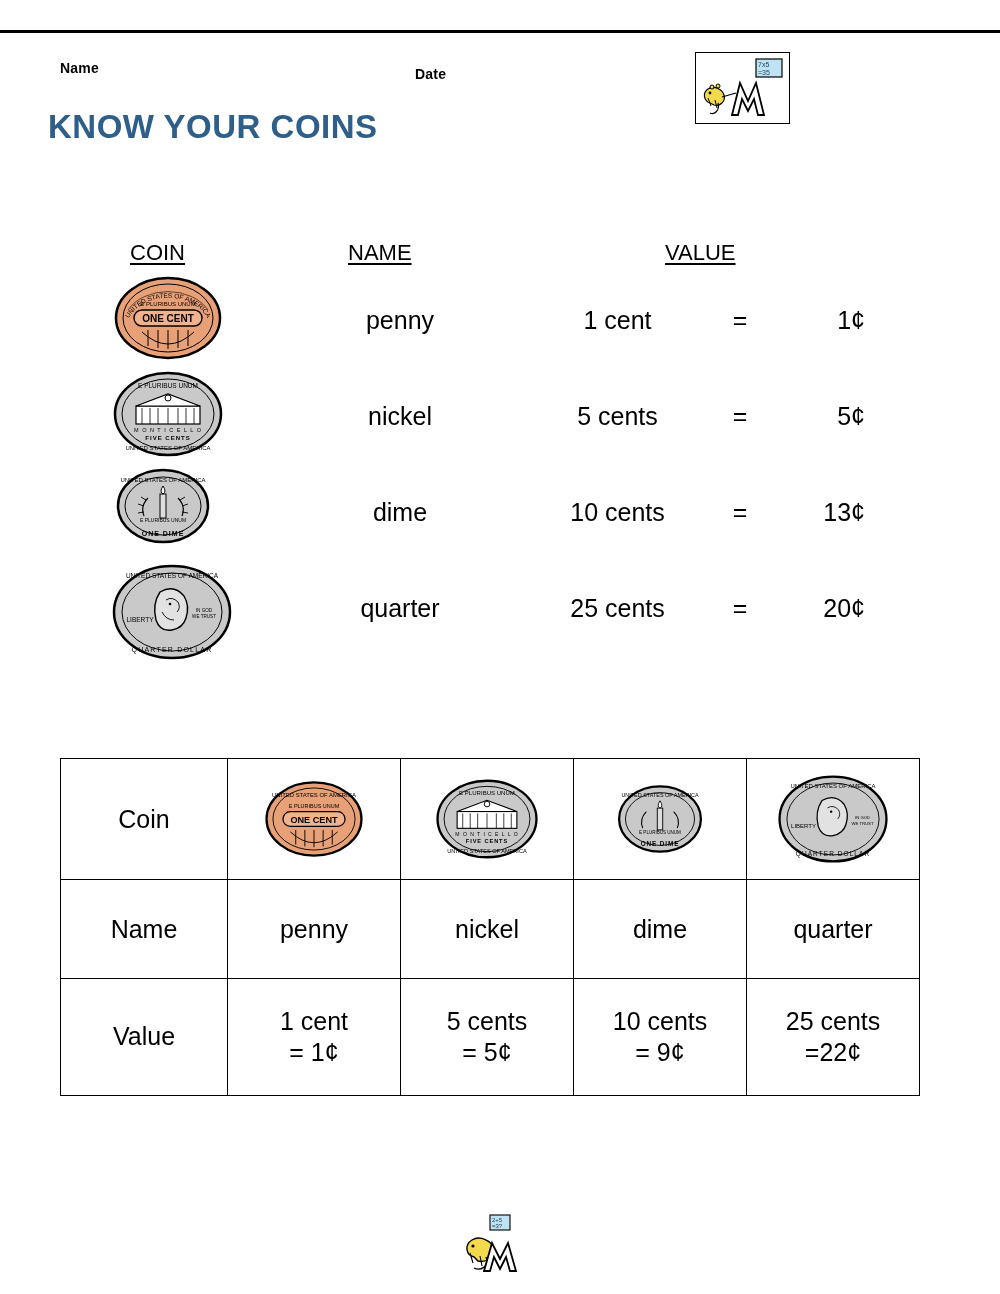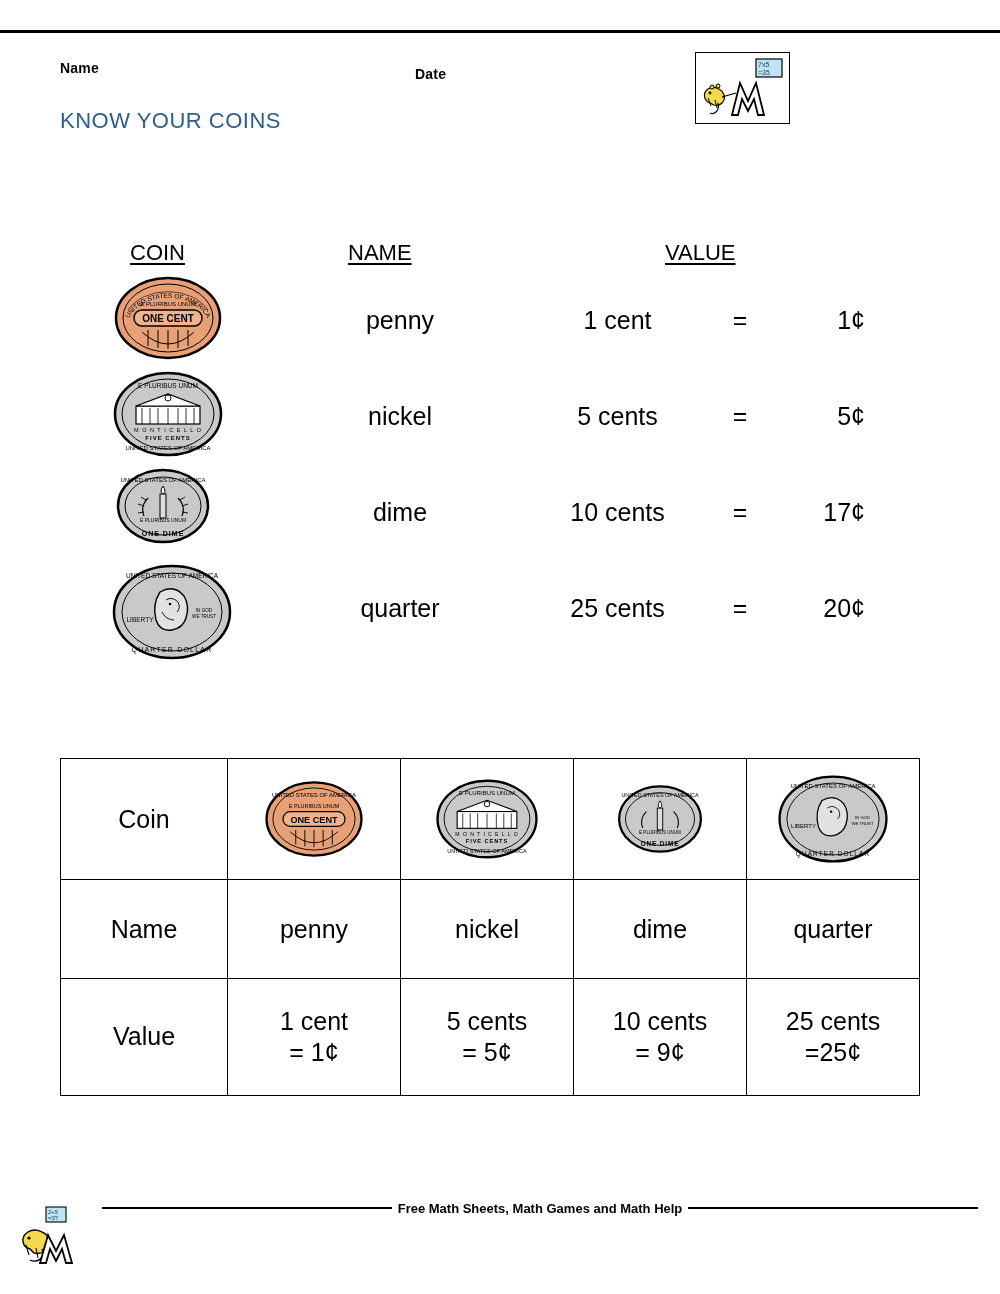--- a/index.html
+++ b/index.html
@@ -51,26 +51,26 @@
     right: 42px;
     top: 52px;
     width: 95px;
     height: 72px;
     border: 1px solid #000;
     background: #fff;
     box-sizing: border-box;
   }
   .title {
     position: absolute;
-    left: 60px;
+    left: 48px;
     top: 108px;
-    font-size: 22px;
+    font-size: 33px;
     color: #2e5f8a;
     letter-spacing: 0.5px;
-    font-weight: normal;
+    font-weight: bold;
   }
   .instructions {
     position: absolute;
     left: 82px;
     top: 182px;
     font-size: 19px;
   }
   .col-head {
     position: absolute;
     font-size: 22px;
@@ -319,21 +319,21 @@
       <span class="value-sym">1¢</span>
     </div>
     <div class="row-text">
       <span class="value-cents">5 cents</span>
       <span class="value-eq">=</span>
       <span class="value-sym">5¢</span>
     </div>
     <div class="row-text">
       <span class="value-cents">10 cents</span>
       <span class="value-eq">=</span>
-      <span class="value-sym">17¢</span>
+      <span class="value-sym">13¢</span>
     </div>
     <div class="row-text">
       <span class="value-cents">25 cents</span>
       <span class="value-eq">=</span>
       <span class="value-sym">20¢</span>
     </div>
   </div>
 
   <table class="table">
     <tbody>
@@ -409,39 +409,34 @@
       <td>
         <div>5 cents</div>
         <div>= 5¢</div>
       </td>
       <td>
         <div>10 cents</div>
         <div>= 9¢</div>
       </td>
       <td>
         <div>25 cents</div>
-        <div>=25¢</div>
+        <div>=22¢</div>
       </td>
     </tr>
   </tbody>
     </table>
 
   <div class="footer">
     <div class="footer-inner">
       <svg class="footer-mascot" viewBox="0 0 74 62">
         <path d="M14 44 C6 42 4 32 12 27 C20 22 32 28 34 36 C36 44 26 50 18 48 Z" fill="#f2d94e" stroke="#000" stroke-width="1.4"></path>
         <circle cx="13" cy="33" r="1.6" fill="#000"></circle>
         <path d="M26 44 C30 54 20 58 14 55" fill="none" stroke="#000" stroke-width="1.3"></path>
         <path d="M10 40 l3 10 M20 43 l2 10" stroke="#000" stroke-width="1.1" fill="none"></path>
         <rect x="30" y="2" width="20" height="15" fill="#bfe3f2" stroke="#000" stroke-width="1.1"></rect>
         <text x="32" y="9" font-family="'Liberation Sans',sans-serif" font-size="6" fill="#1c3d5a">2+5</text>
         <text x="32" y="15" font-family="'Liberation Sans',sans-serif" font-size="6" fill="#1c3d5a">=3?</text>
         <path d="M24 58 L32 30 L40 46 L48 30 L56 58 L50 58 L46 44 L40 56 L34 44 L30 58 Z" fill="#fff" stroke="#000" stroke-width="1.8"></path>
       </svg>
-      <div class="footer-line1">
-        <span class="foot-rule"></span>
-        <span class="footer-text">Free Math Sheets, Math Games and Math Help</span>
-        <span class="foot-rule"></span>
-      </div>
     </div>
   </div>
 
 </div>
 
 </body></html>

